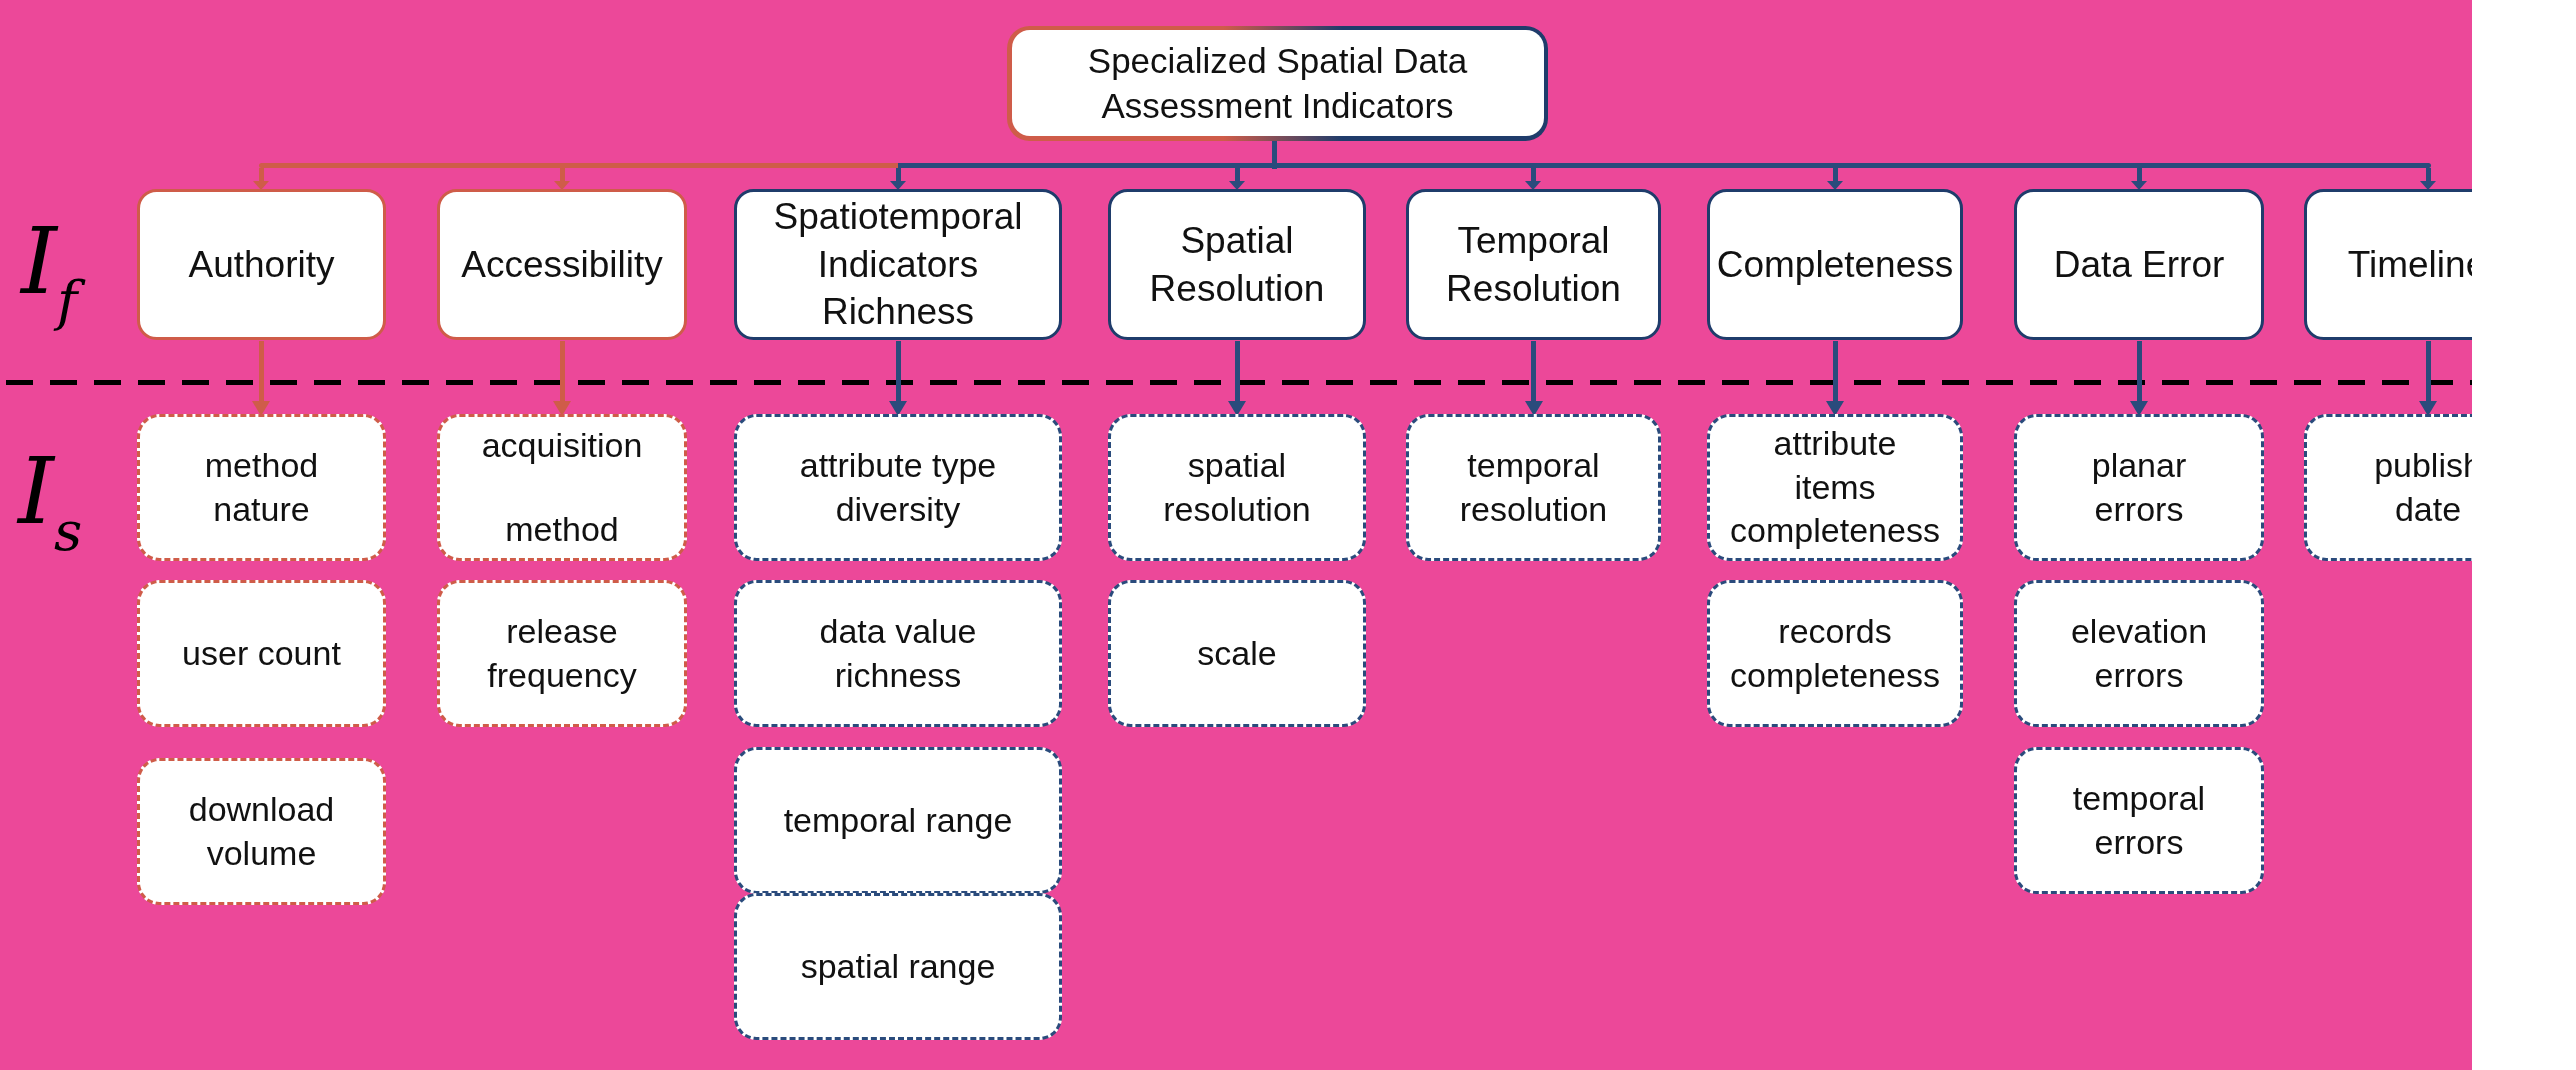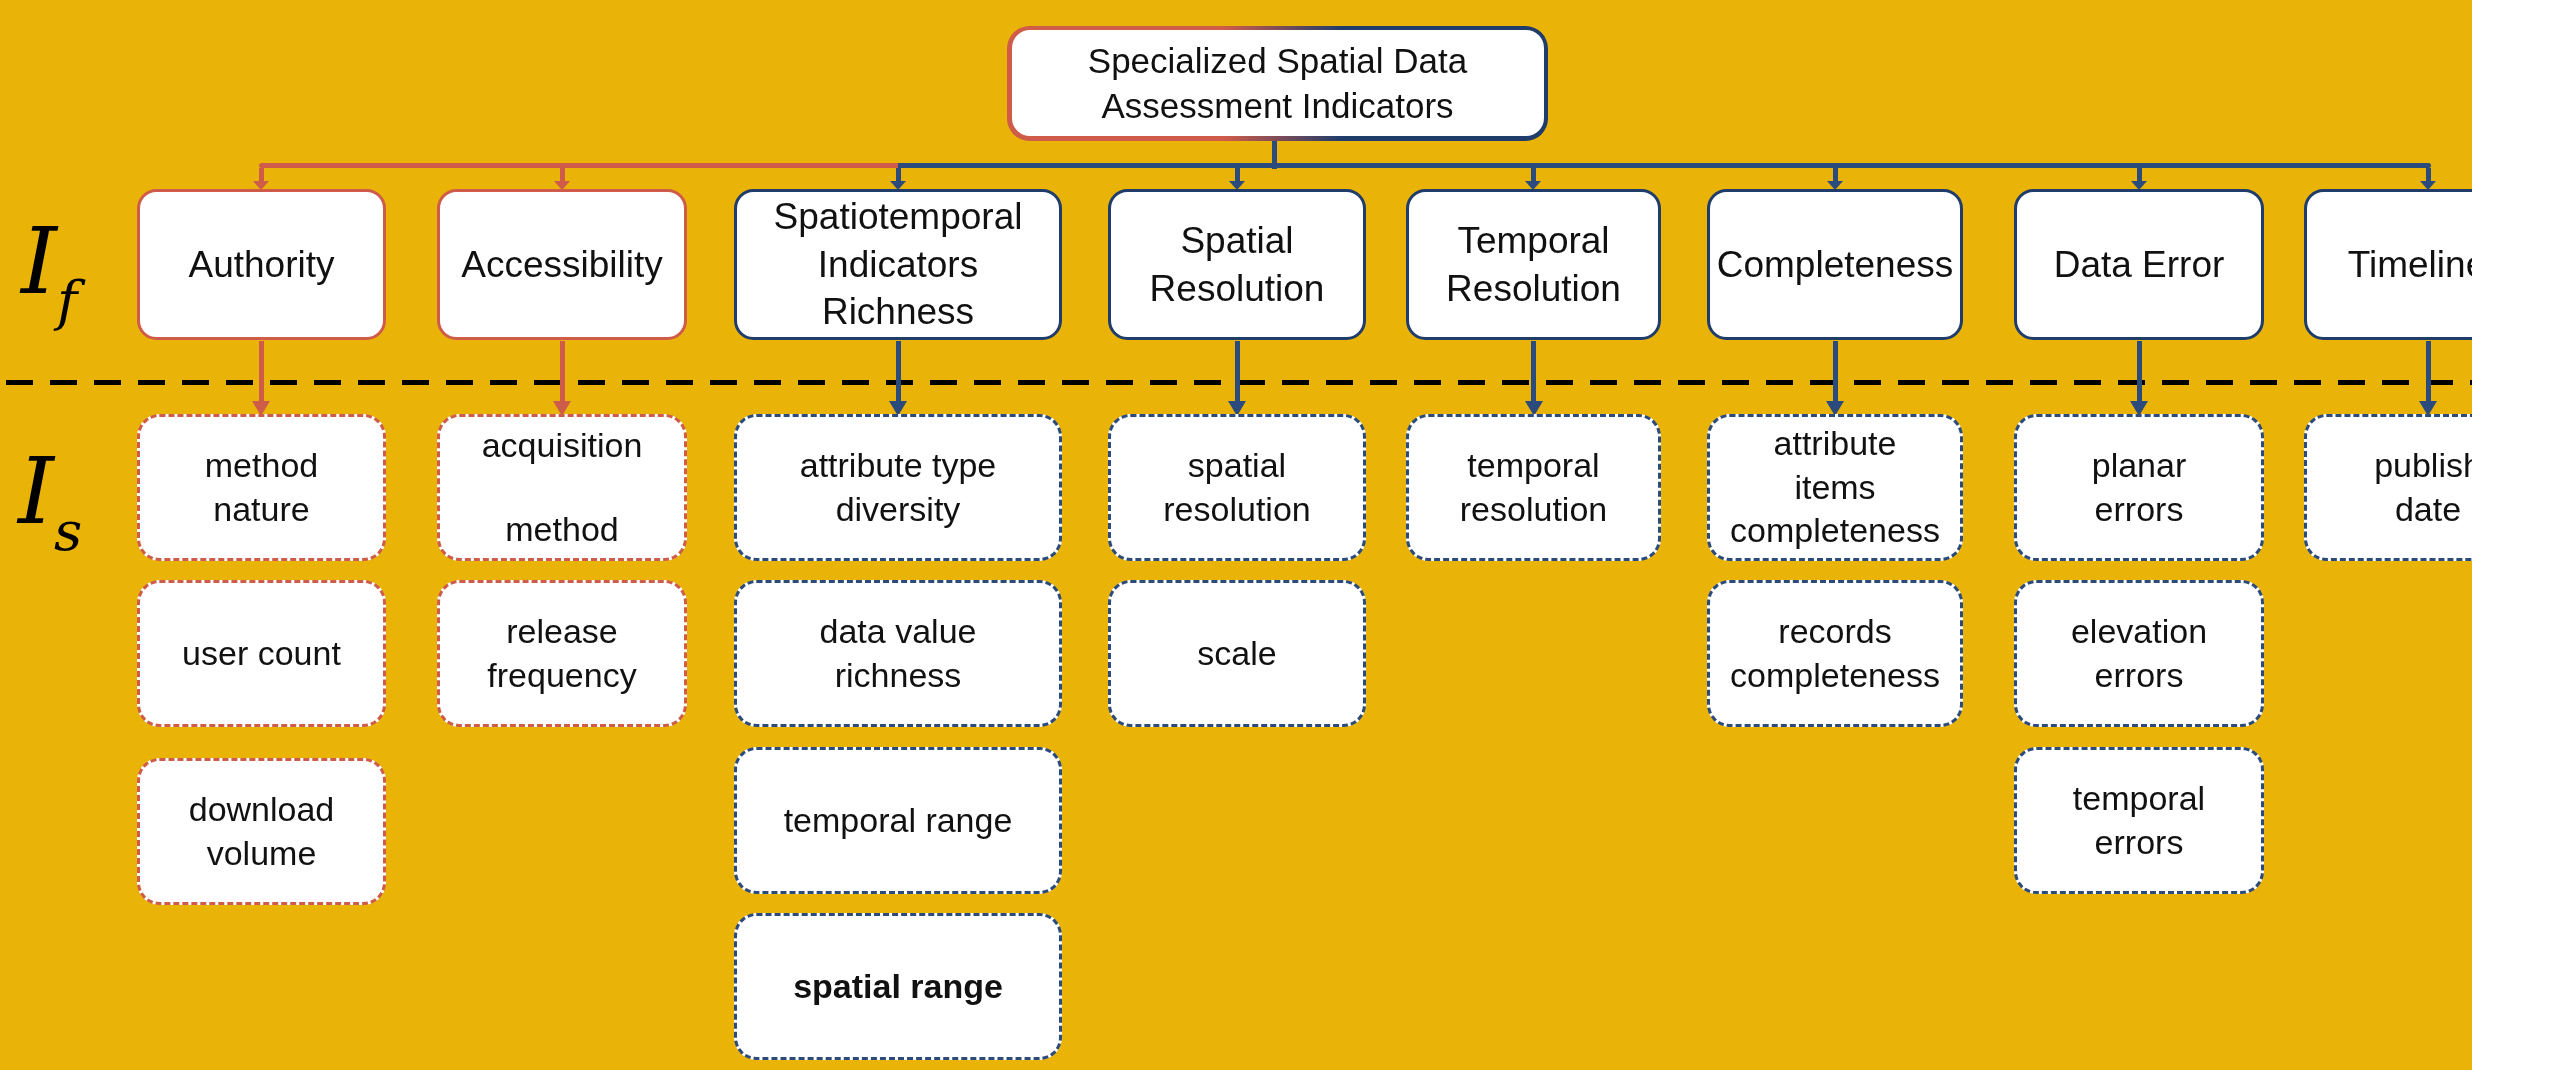--- a/index.html
+++ b/index.html
@@ -1,17 +1,17 @@
 <!DOCTYPE html>
 <html style="font-size:12px"><head>
 <meta charset="utf-8">
 <style>
   html,body{margin:0;padding:0;background:#ffffff;}
   #stage{
-    position:relative; width:2472px; height:1071px; background:#eab308;
+    position:relative; width:2472px; height:1071px; background:#ec4899;
     overflow:hidden; font-family:"Liberation Sans", sans-serif; color:#111;
   }
   
   .box{
     position:absolute; background:#fff; box-sizing:border-box; z-index:3;
     display:flex; flex-direction:column; align-items:center; justify-content:center;
     text-align:center;
   }
   .cat{ border:3.7px solid #000; border-radius:19.5px; font-size:37px; line-height:1.28; }
   .sub{ border:3.7px dashed #000; border-radius:22.5px; font-size:34px; line-height:1.28; }
@@ -108,21 +108,21 @@
       <div class="ln">attribute type</div>
       <div class="ln">diversity</div>
     </div>
     <div class="box sub" style="left: 734px; top: 580px; width: 328px; height: 147px; border-color: rgb(42, 75, 124);">
       <div class="ln">data value</div>
       <div class="ln">richness</div>
     </div>
     <div class="box sub" style="left: 734px; top: 747px; width: 328px; height: 147px; border-color: rgb(42, 75, 124);">
       <div class="ln">temporal range</div>
     </div>
-    <div class="box sub" style="left: 734px; top: 913px; width: 328px; height: 147px; border-color: rgb(42, 75, 124); font-weight: bold;">
+    <div class="box sub" style="left: 734px; top: 893px; width: 328px; height: 147px; border-color: rgb(42, 75, 124);">
       <div class="ln">spatial range</div>
     </div>
     <div class="shaft" style="left: 1235px; top: 168px; width: 4.5px; height: 15.7px; background: rgb(42, 75, 124);"></div>
     <div class="ah" style="left: 1229px; top: 181px; border-left: 8.2px solid transparent; border-right: 8.2px solid transparent; border-top: 9.7px solid rgb(42, 75, 124);"></div>
     <div class="box cat" style="left: 1108px; top: 189px; width: 258px; height: 151px; border-color: rgb(31, 60, 107);">
       <div class="ln">Spatial</div>
       <div class="ln">Resolution</div>
     </div>
     <div class="shaft" style="left: 1235px; top: 341px; width: 4.5px; height: 62px; background: rgb(42, 75, 124);"></div>
     <div class="ah" style="left: 1228px; top: 401px; border-left: 9px solid transparent; border-right: 9px solid transparent; border-top: 15px solid rgb(42, 75, 124);"></div>

